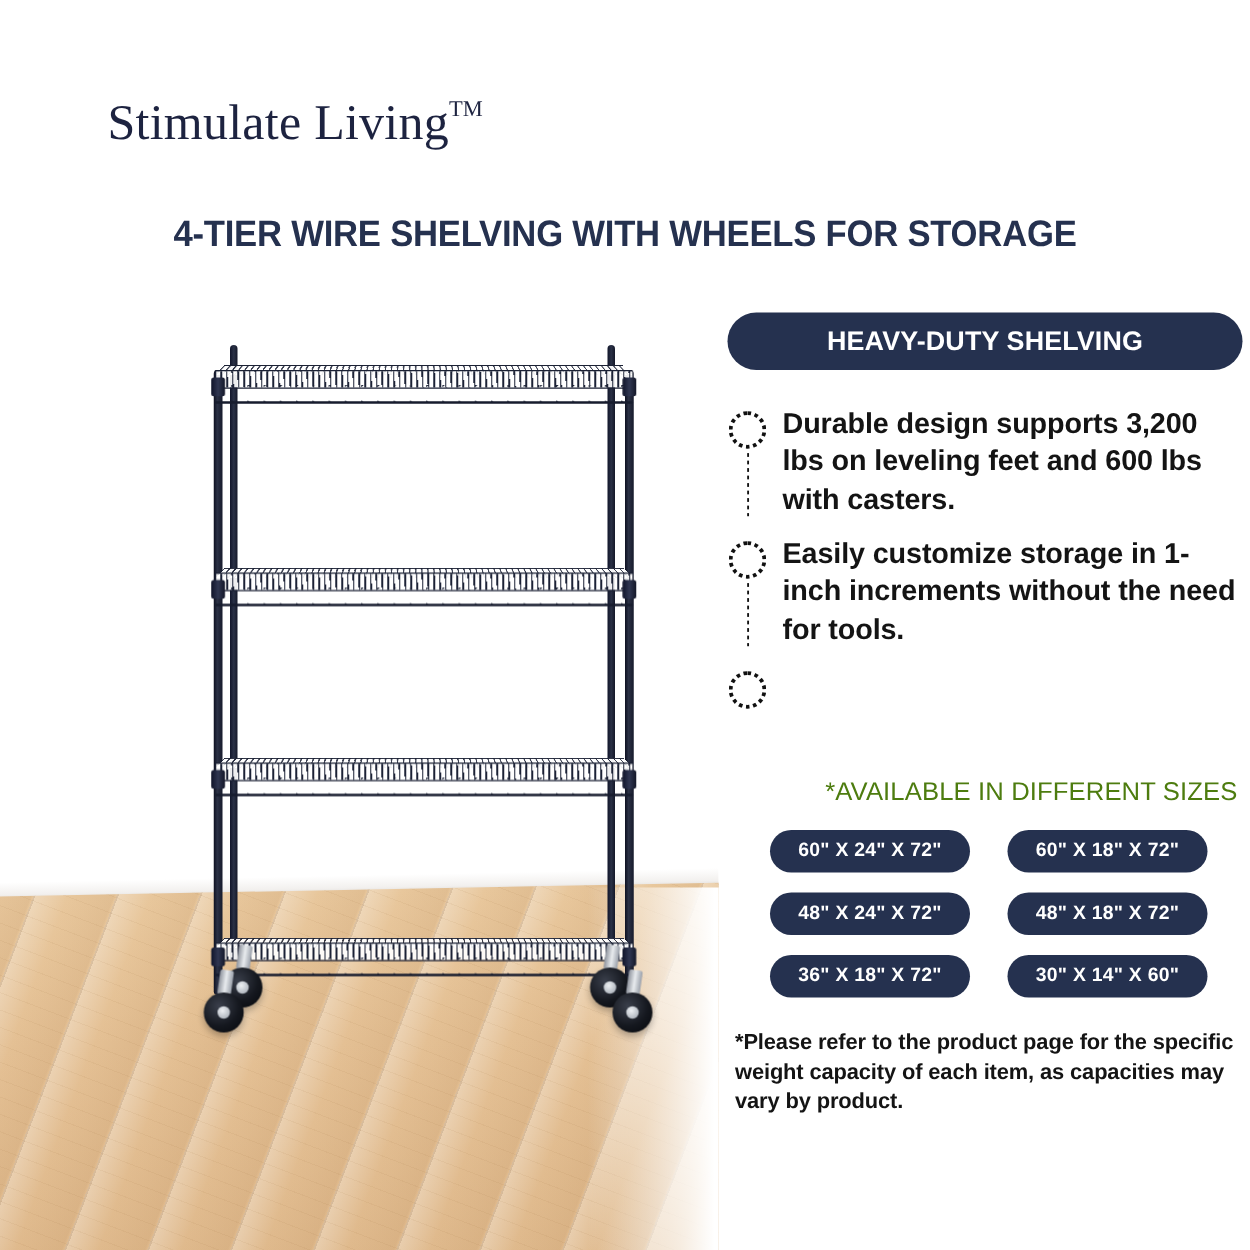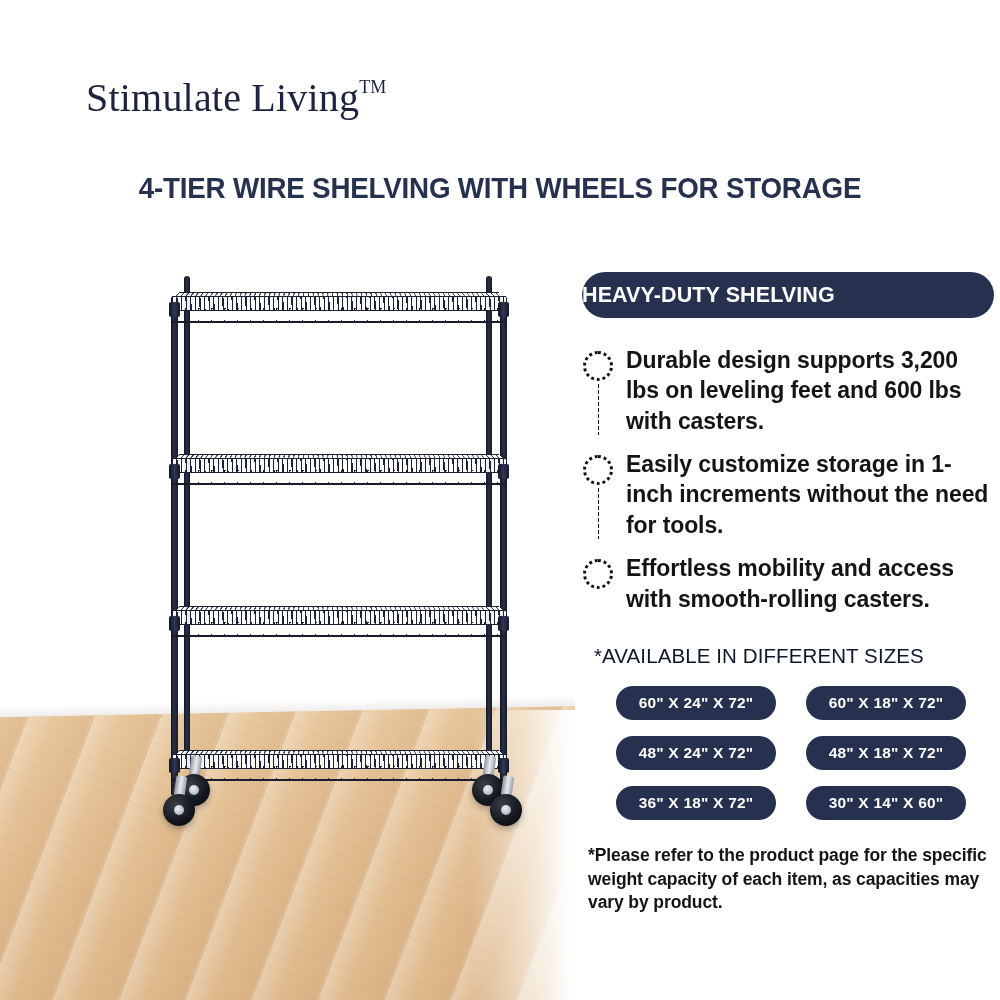--- a/index.html
+++ b/index.html
@@ -214,23 +214,22 @@
     width: 420px;
   }
 
   #section-banner {
     width: 412px;
     height: 46px;
     background: #25314f;
     border-radius: 23px;
     display: flex;
     align-items: center;
-    justify-content: flex-start;
+    justify-content: center;
     margin-left: 12px;
-    margin-top: 22px;
   }
   #section-banner-label {
     color: #ffffff;
     font-size: 21.5px;
     font-weight: bold;
     letter-spacing: 0.1px;
     white-space: nowrap;
   }
 
   #feature-list {
@@ -275,23 +274,23 @@
     font-size: 23px;
     font-weight: bold;
     color: #141414;
     line-height: 1.32;
     padding-top: 3px;
     letter-spacing: -0.1px;
   }
 
   #sizes-heading {
     margin-top: 16px;
-    text-align: left;
+    text-align: right;
     font-size: 20.5px;
-    color: #0f172a;
+    color: #4d7c0f;
     letter-spacing: 0.1px;
     padding-left: 24px;
   }
 
   #size-grid {
     margin-top: 18px;
     margin-left: 46px;
     width: 360px;
     display: grid;
     grid-template-columns: 160px 160px;
@@ -426,21 +425,20 @@
         <div class="dotted-circle"></div>
         <div class="dotted-connector"></div>
       </div>
       <div class="feature-text">Easily customize storage in 1-inch increments without the need for tools.</div>
     </div>
 
     <div class="feature-row">
       <div class="feature-marker">
         <div class="dotted-circle"></div>
       </div>
-      <div class="feature-text">Effortless mobility and access with smooth-rolling casters.</div>
     </div>
 
   </div>
 
   <div id="sizes-heading">*AVAILABLE IN DIFFERENT SIZES</div>
 
   <div id="size-grid">
     <div class="size-pill">60" X 24" X 72"</div>
     <div class="size-pill">60" X 18" X 72"</div>
     <div class="size-pill">48" X 24" X 72"</div>

